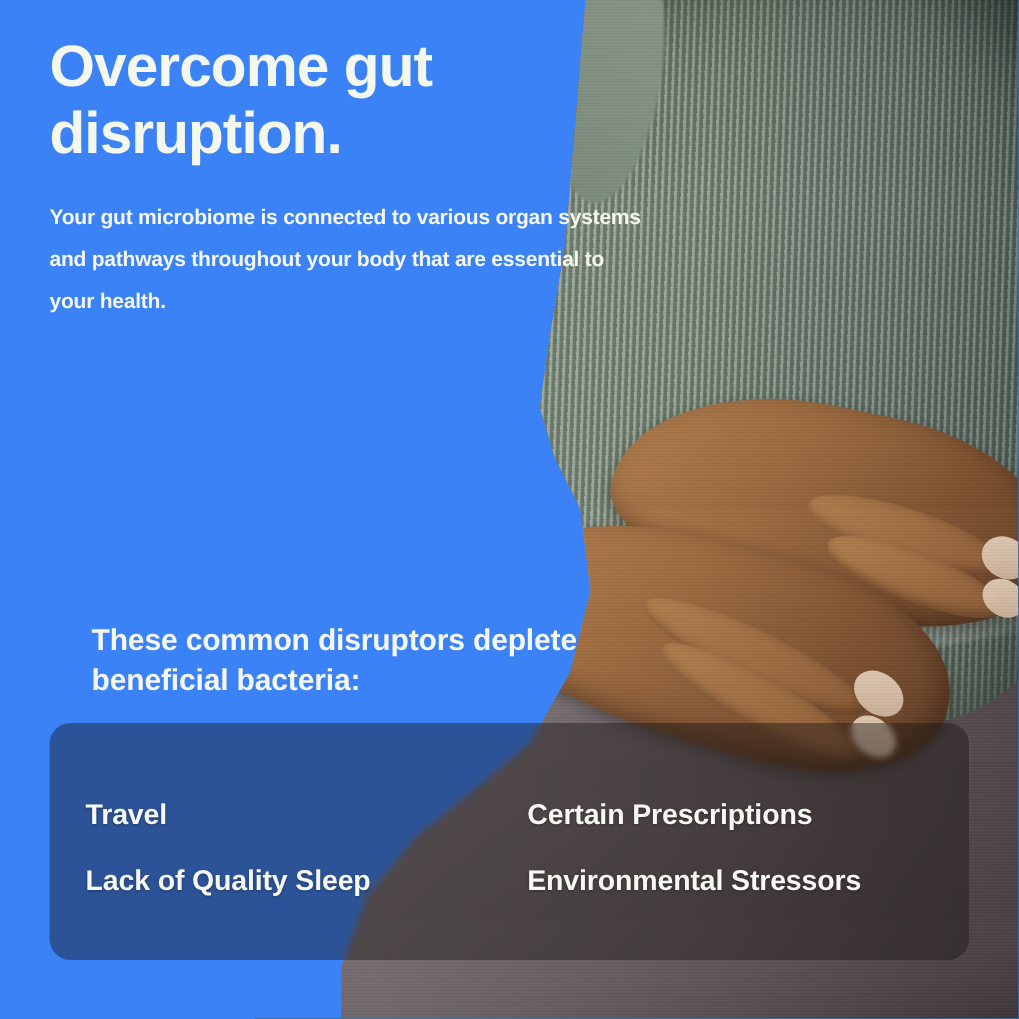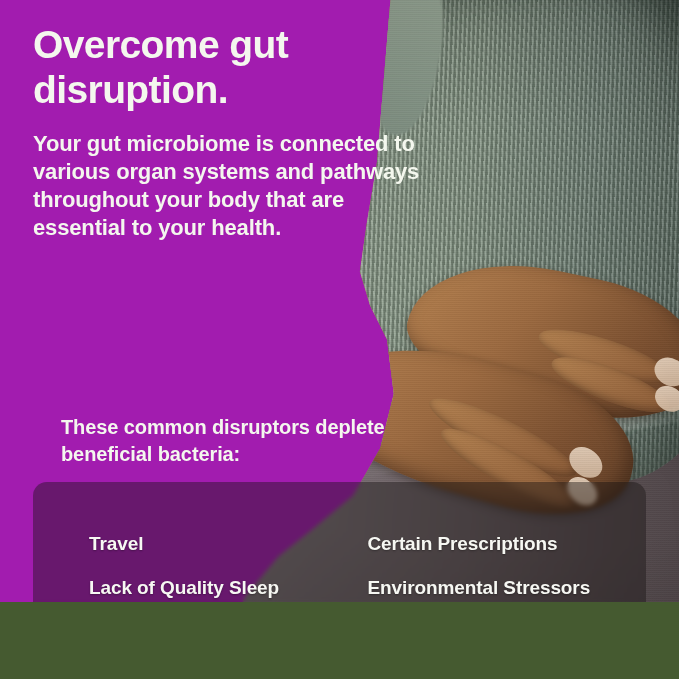--- a/index.html
+++ b/index.html
@@ -3,21 +3,21 @@
 <meta charset="utf-8">
 <title>Overcome gut disruption</title>
 <style>
   * { margin:0; padding:0; box-sizing:border-box; }
   html,body { width:679px; height:679px; overflow:hidden; }
   body {
     font-family:"Liberation Sans","DejaVu Sans",sans-serif;
     background:#455A30;
   }
 
-  .ad { position:relative; width:679px; height:602px; overflow:hidden; background:#a21caf;text-decoration:underline; }
+  .ad { position:relative; width:679px; height:679px; overflow:hidden; background:#3b82f6;text-decoration:underline; }
 
   
   .photo {
     position:absolute; top:0; left:0; width:679px; height:679px;
     overflow:hidden;
   }
   
   .photo-clip{
     position:absolute; inset:0;
     clip-path: polygon(
@@ -109,42 +109,41 @@
   }
 
   
   .headline{
     position:absolute; left:33px; top:22px; width:350px;
     font-size:39px; line-height:45px; font-weight:700;
     letter-spacing:-.6px; color:#F4F7EE;
   }
   .subcopy{
     position:absolute; left:33px; top:130px; width:400px;
-    font-size:22px; line-height:28px; font-weight:600;
+    font-size:14px; line-height:28px; font-weight:600;
     letter-spacing:-.15px; color:#F4F7EE;
   }
   .lead{
     position:absolute; left:33px; top:414px; width:370px;
     font-size:20px; line-height:27px; font-weight:600;
     letter-spacing:-.1px; color:#F4F7EE;margin-left:28px;
   }
 
   
   .card{
     position:absolute; left:33px; top:482px; width:613px; height:158px;
     border-radius:14px;
     background:rgba(24,20,18,.42);
     backdrop-filter:blur(2px);
   }
   .card-grid{
     position:absolute; inset:0;
     display:grid; grid-template-columns:1fr 1fr;
     align-content:center; row-gap:22px;
     padding:22px 0 12px 24px;
-    margin-left:32px;
   }
   .disruptor{
     font-size:19px; line-height:22px; font-weight:600;
     letter-spacing:-.1px; color:#F7F8F3;
     text-shadow:0 1px 2px rgba(0,0,0,.32);
   }
 </style>
 </head>
 <body>
 

